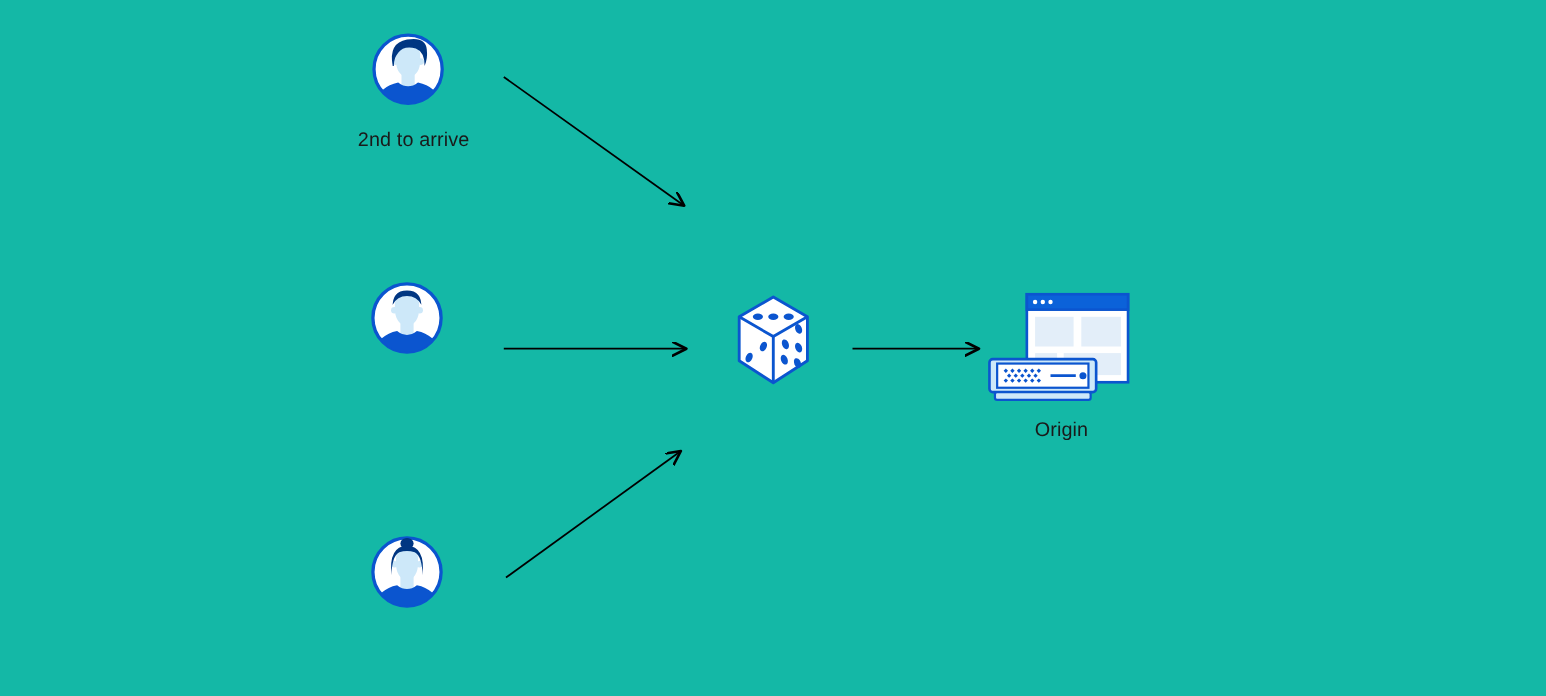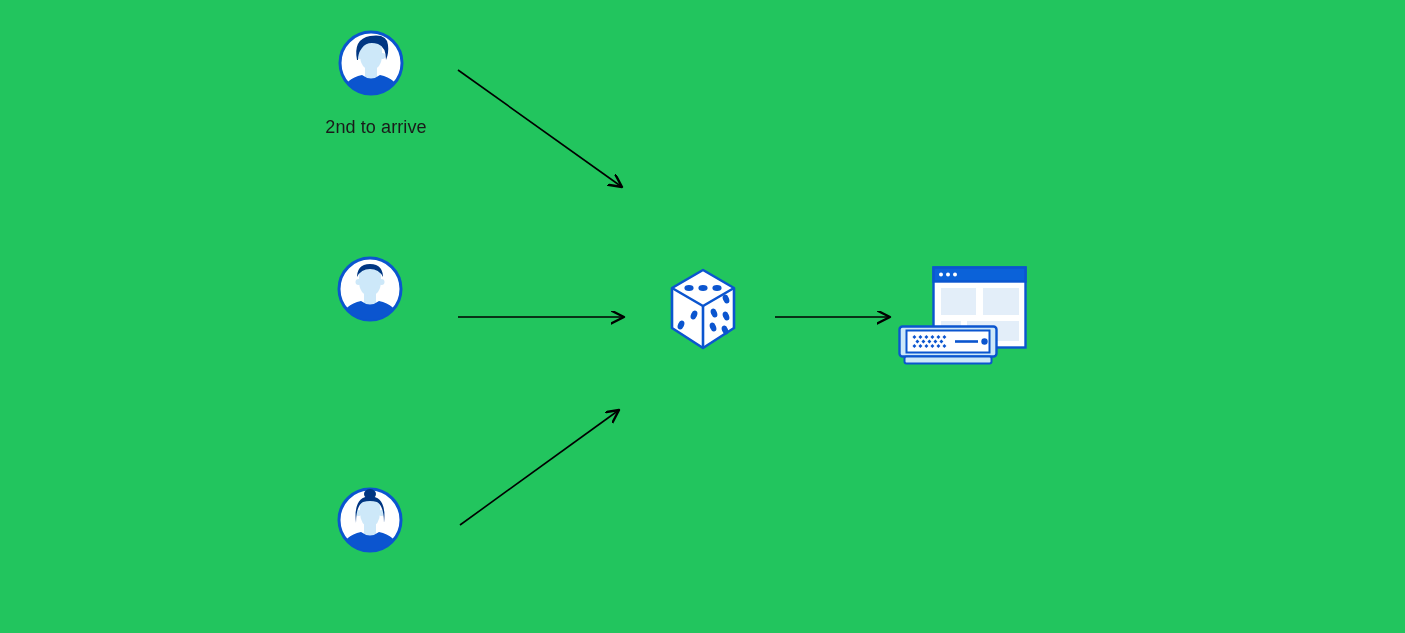--- a/index.html
+++ b/index.html
@@ -5,21 +5,21 @@
   :root{
     --primary:#0b55cf;
     --dark:#003682;
     --light:#cde8f9;
     --pale:#e3eef9;
     --header:#0b62d9;
     --ink:#1a1a1a;
   }
   html,body{margin:0;padding:0;background:#ffffff;}
   body{font-family:"Liberation Sans","DejaVu Sans",sans-serif;color:var(--ink);}
-  .diagram{position:relative;width:1405px;height:633px;background:#22c55e;overflow:hidden;}
+  .diagram{position:relative;width:1405px;height:633px;background:#14b8a6;overflow:hidden;}
   .arrows{position:absolute;left:0;top:0;width:1405px;height:633px;}
   .node{position:absolute;}
   .node-label{
     position:absolute;width:200px;text-align:center;
     font-size:18px;line-height:20px;color:var(--ink);letter-spacing:0.1px;
   }
 </style>
 </head>
 <body>
 
@@ -155,14 +155,15 @@
           <rect x="39" y="78.6" width="2.8" height="2.8" transform="rotate(45 40.4 80)"></rect>
           <rect x="45" y="78.6" width="2.8" height="2.8" transform="rotate(45 46.4 80)"></rect>
         </g>
       </g>
       <line x1="57" y1="75.5" x2="80" y2="75.5" stroke="#0b55cf" stroke-width="2.6"></line>
       <circle cx="86.5" cy="75.5" r="3.2" fill="#0b55cf"></circle>
 
       <rect x="6.5" y="90.5" width="87" height="7" rx="2" fill="#cde8f9" stroke="#0b55cf" stroke-width="2"></rect>
     </svg>
   </div>
+  <div class="node-label" style="left:865px;top:380px;">Origin</div>
 
 </div>
 
 </body></html>

